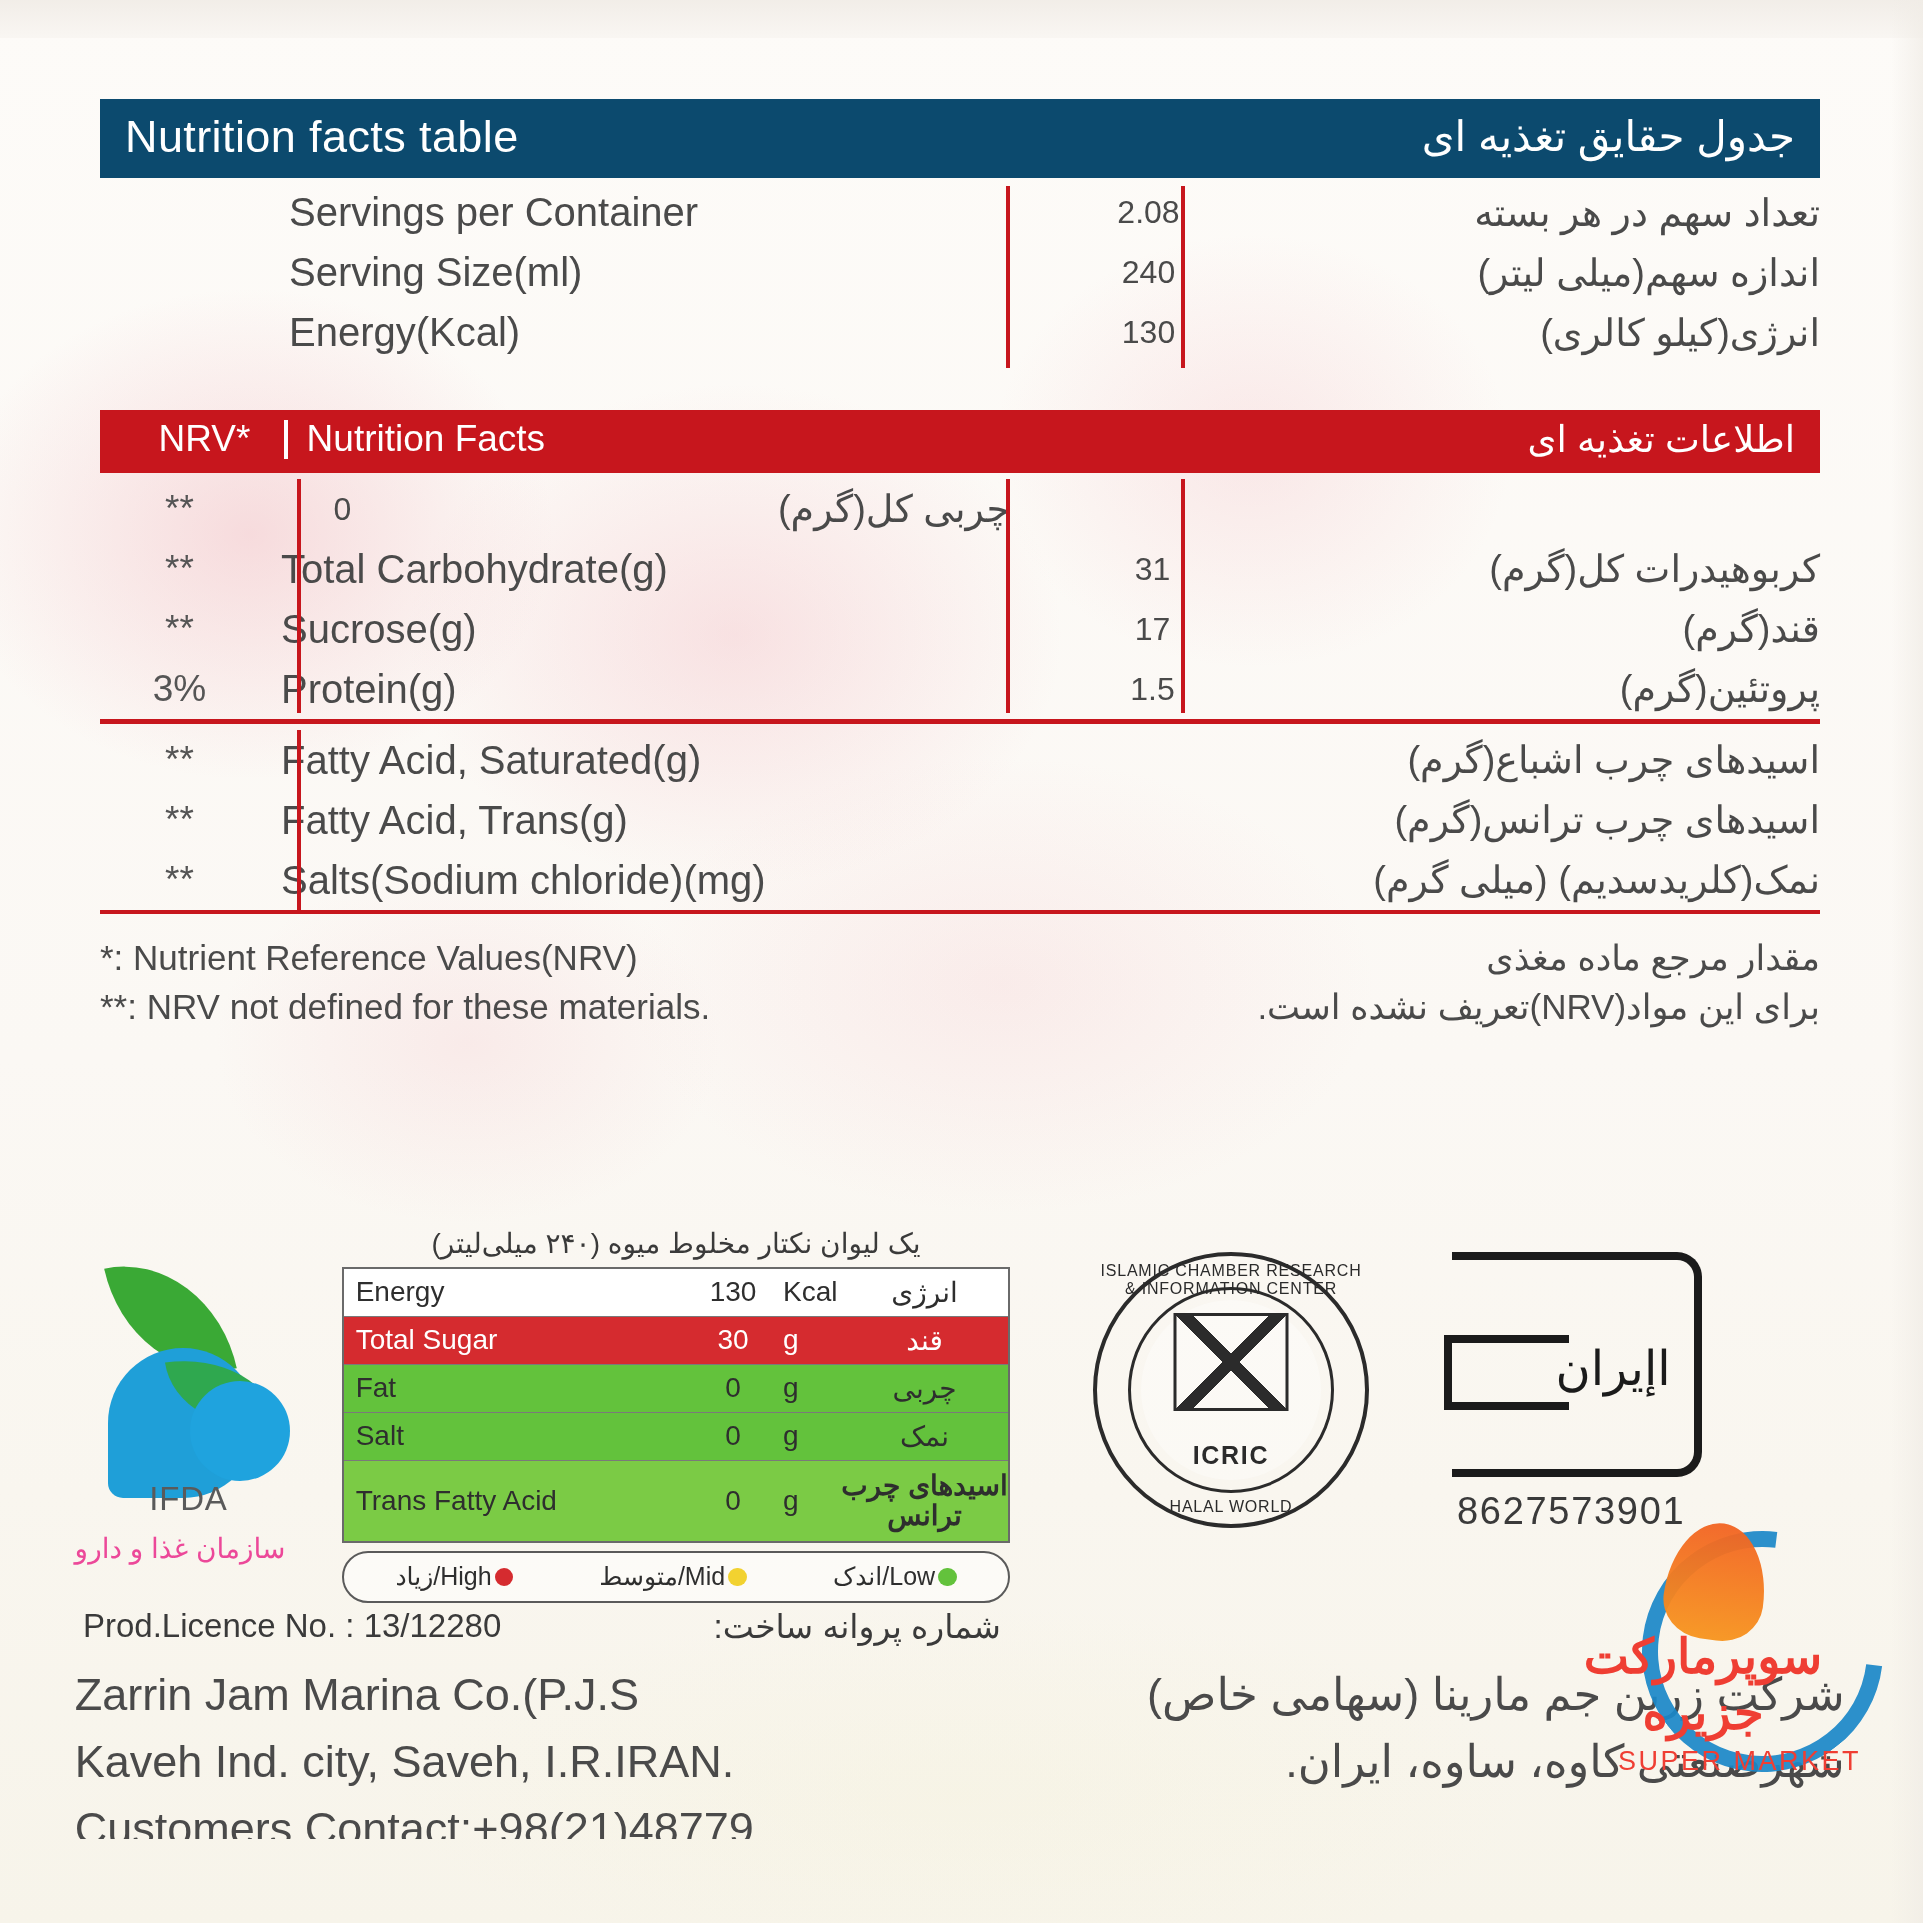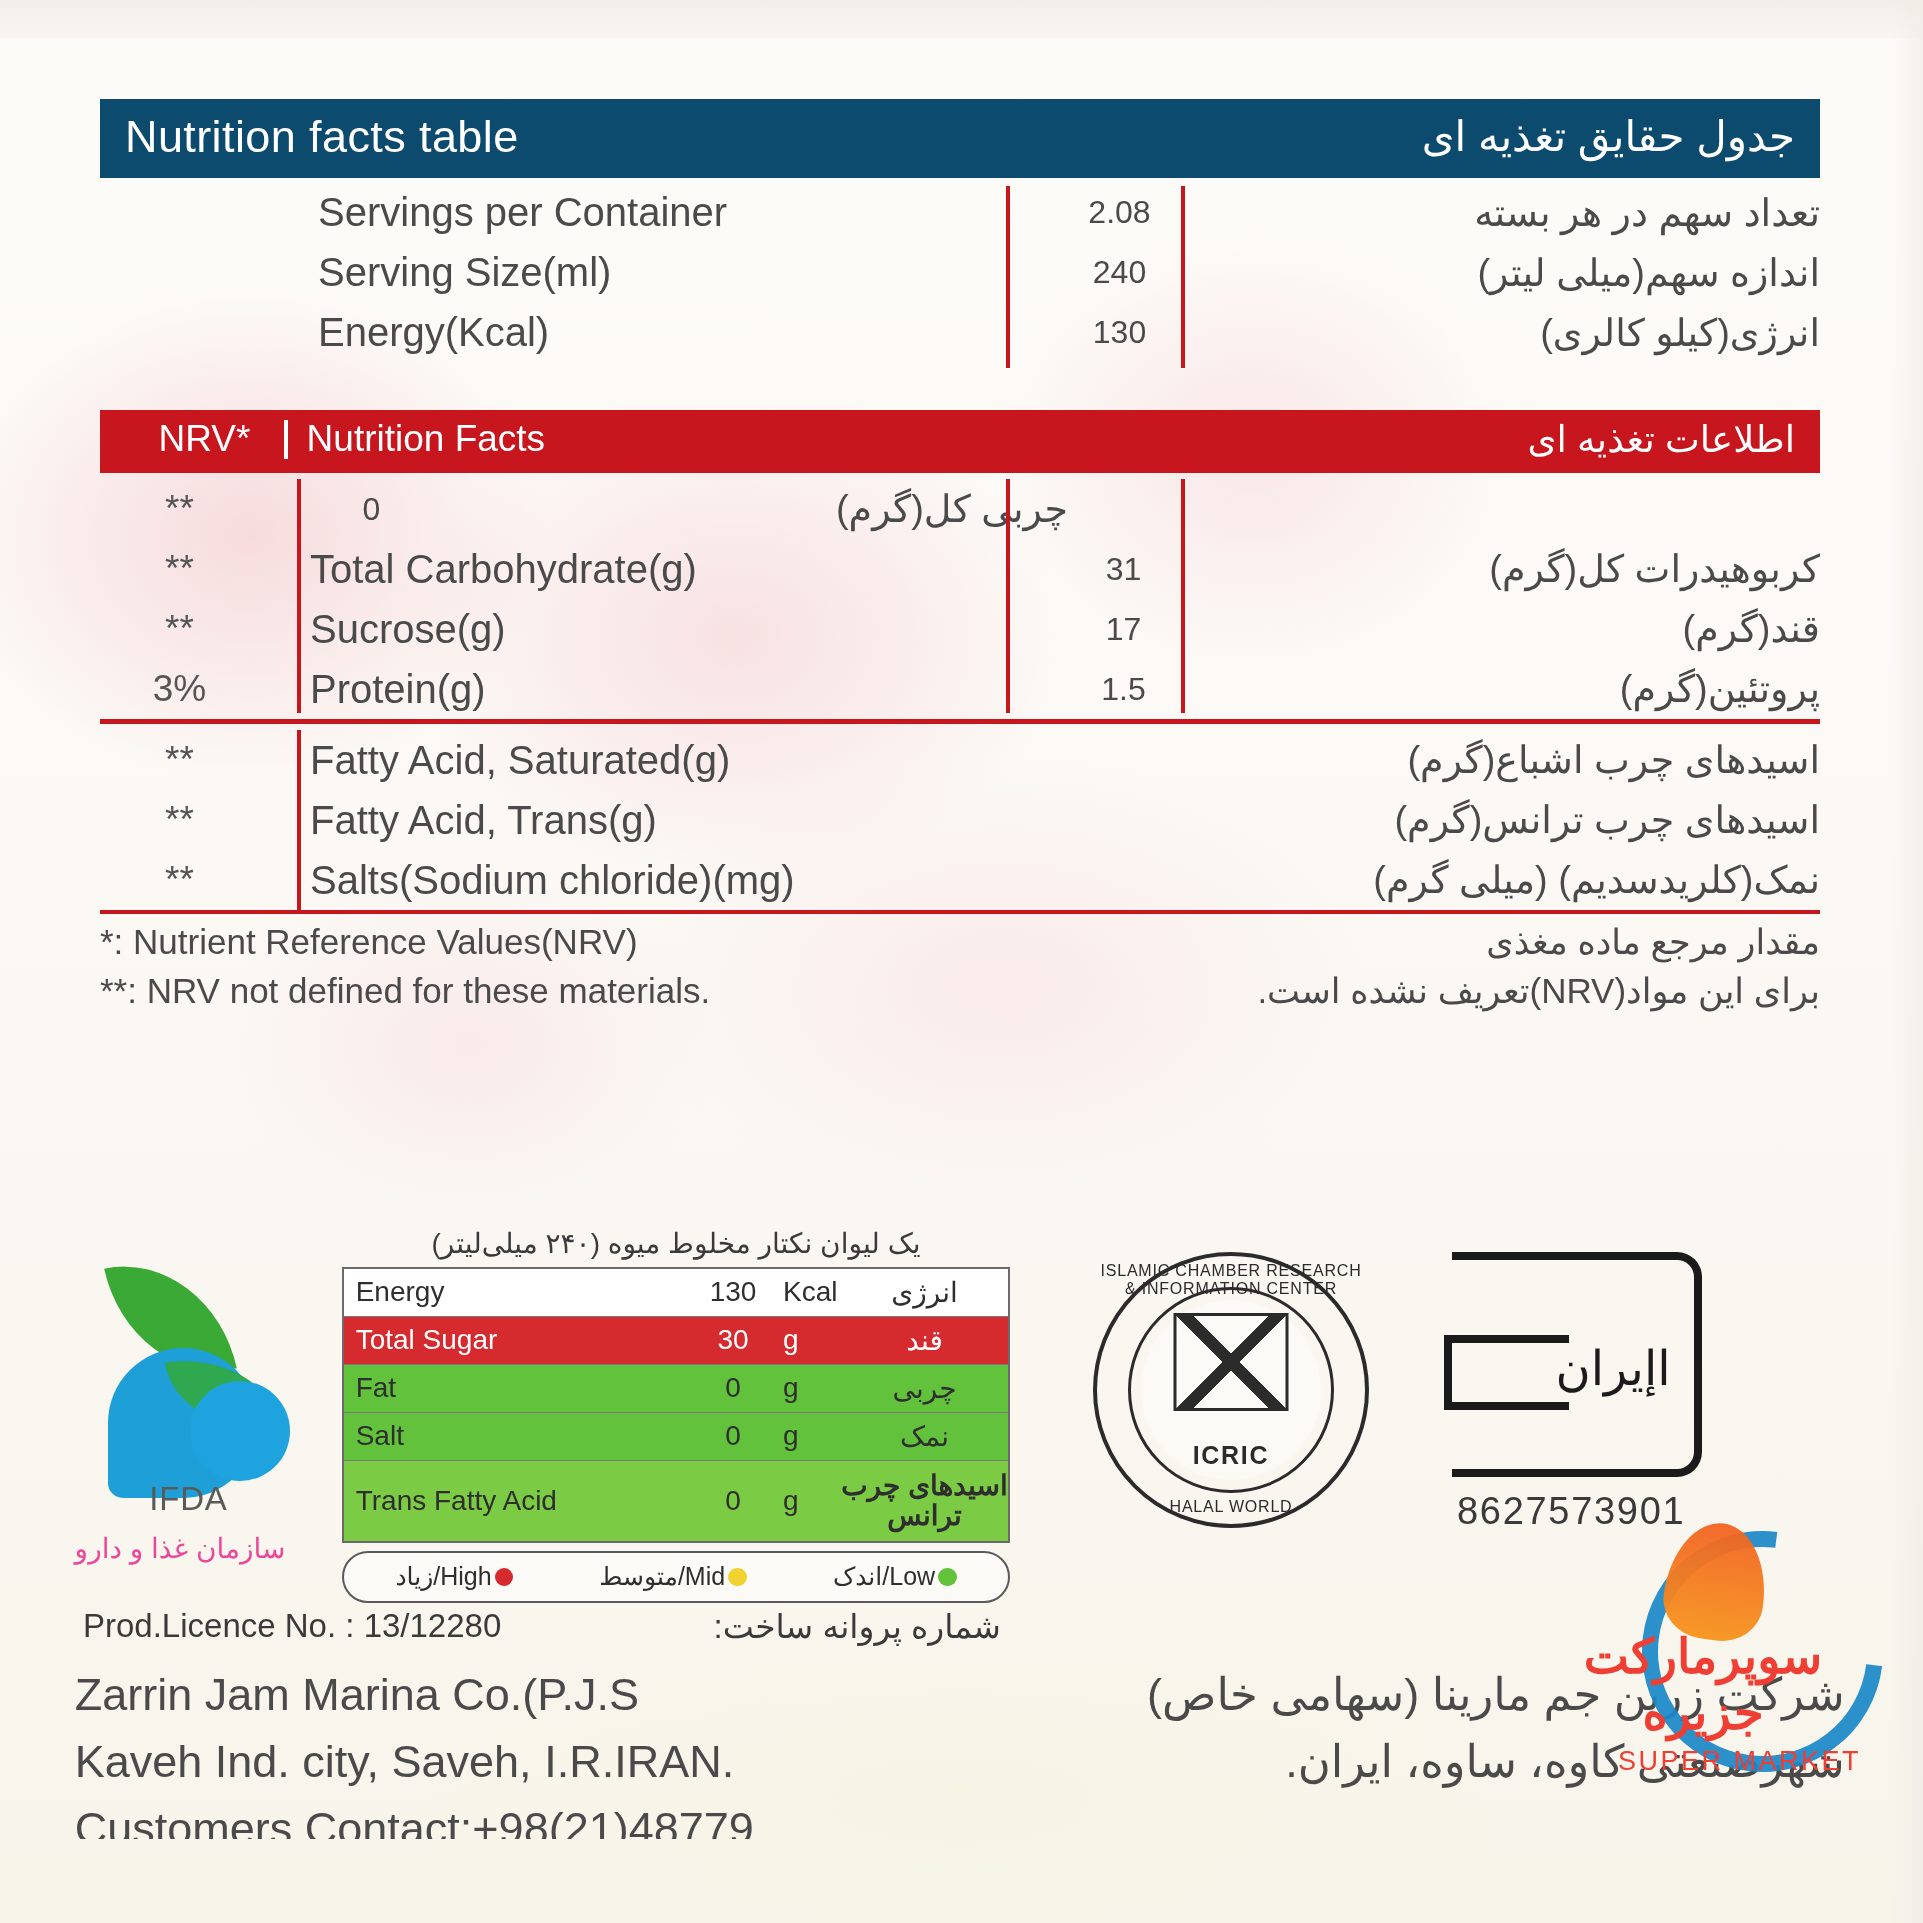--- a/index.html
+++ b/index.html
@@ -96,21 +96,20 @@
     direction: rtl;
   }
 
   .rows { padding-top: 6.7px; }
   .row {
     display: flex;
     align-items: center;
     height: 60px;
     font-size: 40px;
     color: #4a4a4a;
-    gap: 29px;
   }
   .row .c-nrv {
     width: 159px;
     text-align: center;
     font-size: 37px;
     color: #555;
   }
   .row .c-label {
     flex: 1;
     padding-left: 22px;
@@ -148,21 +147,21 @@
   
   .main-block { position: relative; }
   .main-block .vl-nrv { left: 197px; top: 6.7px; height: 234px; }
   .main-block .vl1 { left: 906px; top: 6.7px; height: 234px; }
   .main-block .vl2 { left: 1081px; top: 6.7px; height: 234px; }
 
   .sub-block { position: relative; }
   .sub-block .vl-nrv { left: 197px; top: 6.7px; height: 180px; }
 
   .notes {
-    margin-top: 4px;
+    margin-top: 20px;
     font-size: 35px;
     color: #4a4a4a;
     line-height: 1.38;
   }
   .note-line {
     display: flex;
     justify-content: space-between;
     align-items: baseline;
   }
   .note-fa { direction: rtl; }

